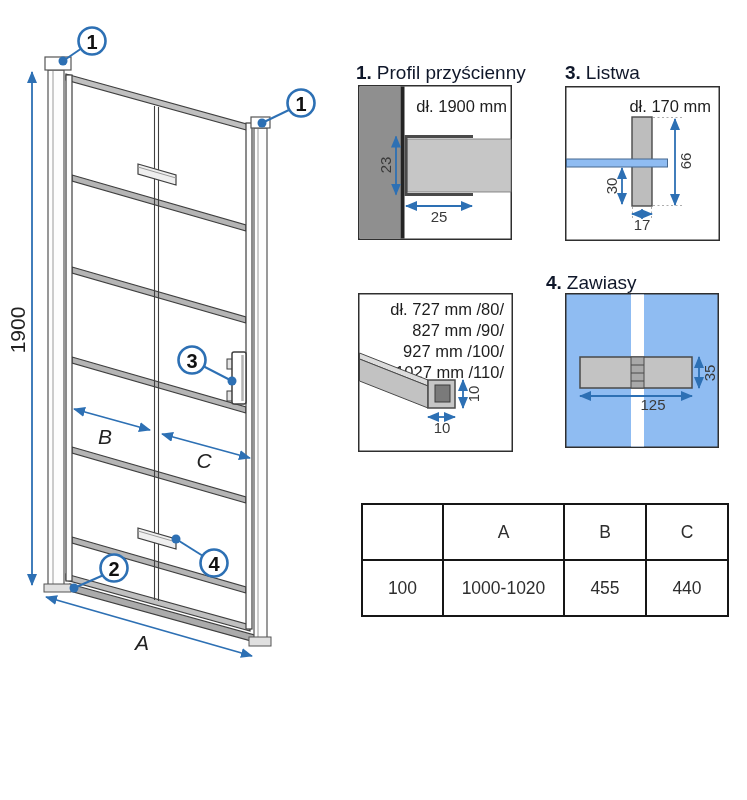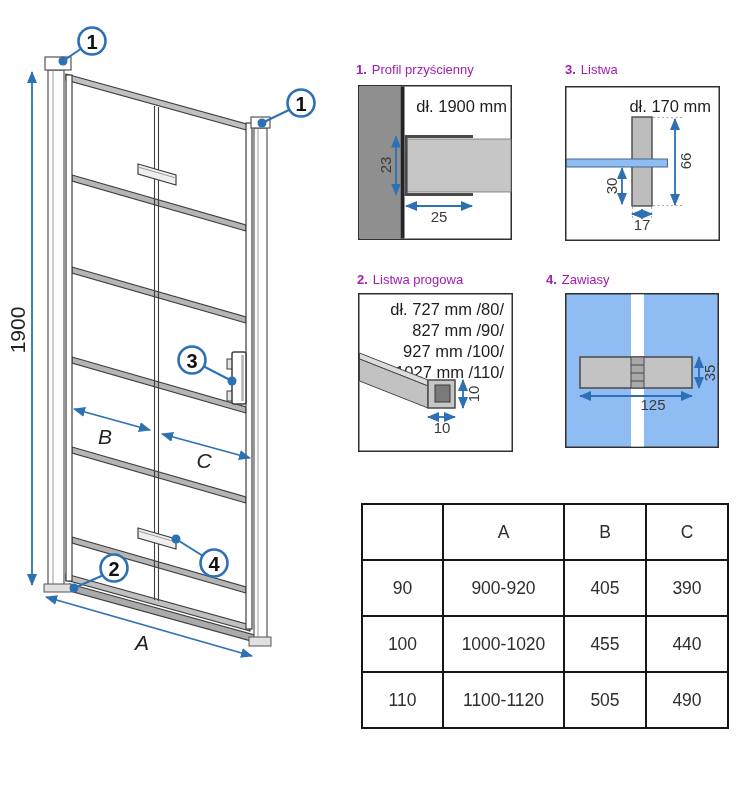--- a/index.html
+++ b/index.html
@@ -11,21 +11,21 @@
   .callout-line{stroke:#2d70b4;stroke-width:2;fill:none;}
   .callout-circle{fill:#fff;stroke:#2d70b4;stroke-width:2.6;}
   .callout-dot{fill:#2d70b4;stroke:none;}
   .callout-num{font-size:20px;font-weight:bold;fill:#111;}
   .dim{font-size:15px;fill:#3a3a3a;}
   .dim-len{font-size:16.5px;fill:#1d1d1d;}
   .letter{font-size:21px;font-style:italic;fill:#222;}
   .dim-big{font-size:21px;fill:#222;}
   .dotted{stroke:#adadad;stroke-width:1;stroke-dasharray:2 2.5;fill:none;}
   .frame{stroke:#3f3f3f;stroke-width:1.2;}
-  .detail-title{position:absolute;font-size:13px;color:#a21caf;white-space:nowrap;}
+  .detail-title{position:absolute;font-size:19px;color:#0f172a;white-space:nowrap;}
   .detail-title .num{font-weight:bold;}
   .detail-title .ttl{margin-left:5px;}
   table.spec{position:absolute;left:361px;top:503px;border-collapse:collapse;table-layout:fixed;}
   table.spec td{border:2px solid #161616;height:54px;text-align:center;vertical-align:middle;
     font-size:17.5px;color:#2e2e2e;padding:0;}
 </style>
 </head>
 <body>
 
 <div class="stage">
@@ -149,23 +149,20 @@
     <line class="dotted" x1="67.5" y1="121" x2="67.5" y2="133"></line>
     <line class="dotted" x1="86.5" y1="121" x2="86.5" y2="133"></line>
     <line class="dim-line" x1="110" y1="33" x2="110" y2="119" marker-start="url(#aS)" marker-end="url(#aE)"></line>
     <text class="dim" x="120" y="75" text-anchor="middle" dominant-baseline="central" transform="rotate(-90 120 75)">66</text>
     <line class="dim-line" x1="57" y1="82" x2="57" y2="118" marker-start="url(#aS)" marker-end="url(#aE)"></line>
     <text class="dim" x="46" y="100" text-anchor="middle" dominant-baseline="central" transform="rotate(-90 46 100)">30</text>
     <line class="dim-line" x1="67" y1="128" x2="87" y2="128" marker-start="url(#aS)" marker-end="url(#aE)"></line>
     <text class="dim" x="77" y="144" text-anchor="middle">17</text>
   </svg>
 
-  <div class="detail-title" style="left:357px;top:272px">
-    <span class="num">2.</span><span class="ttl">Listwa progowa</span>
-  </div>
   <svg style="left:358px;top:293px" width="155" height="159" viewBox="0 0 155 159">
     <rect x="0.75" y="0.75" width="153.5" height="157.5" fill="#ffffff" stroke="#2f2f2f" stroke-width="1.5"></rect>
     <text class="dim-len" x="146" y="22" text-anchor="end">dł. 727 mm /80/</text>
     <text class="dim-len" x="146" y="43" text-anchor="end">827 mm /90/</text>
     <text class="dim-len" x="146" y="64" text-anchor="end">927 mm /100/</text>
     <text class="dim-len" x="146" y="85" text-anchor="end">1027 mm /110/</text>
     <polygon points="1.5,60 70,87 70,93 1.5,66" fill="#dcdcdc" stroke="#4a4a4a" stroke-width="1"></polygon>
     <polygon points="1.5,66 70,93 70,115 1.5,88" fill="#c2c2c2" stroke="#4a4a4a" stroke-width="1"></polygon>
     <rect x="70" y="87" width="27" height="28" fill="#c6c6c6" stroke="#4a4a4a" stroke-width="1.5"></rect>
     <rect x="77" y="92" width="15" height="17" fill="#7a7a7a" stroke="#3c3c3c" stroke-width="1"></rect>
@@ -200,33 +197,21 @@
         <col style="width:82px">
       </colgroup>
     <tbody>
       <tr>
         <td></td>
         <td>A</td>
         <td>B</td>
         <td>C</td>
       </tr>
       <tr>
-        <td>90</td>
-        <td>900-920</td>
-        <td>405</td>
-        <td>390</td>
-      </tr>
-      <tr>
         <td>100</td>
         <td>1000-1020</td>
         <td>455</td>
         <td>440</td>
       </tr>
-      <tr>
-        <td>110</td>
-        <td>1100-1120</td>
-        <td>505</td>
-        <td>490</td>
-      </tr>
     </tbody>
   </table>
 
 </div>
 
 </body></html>

